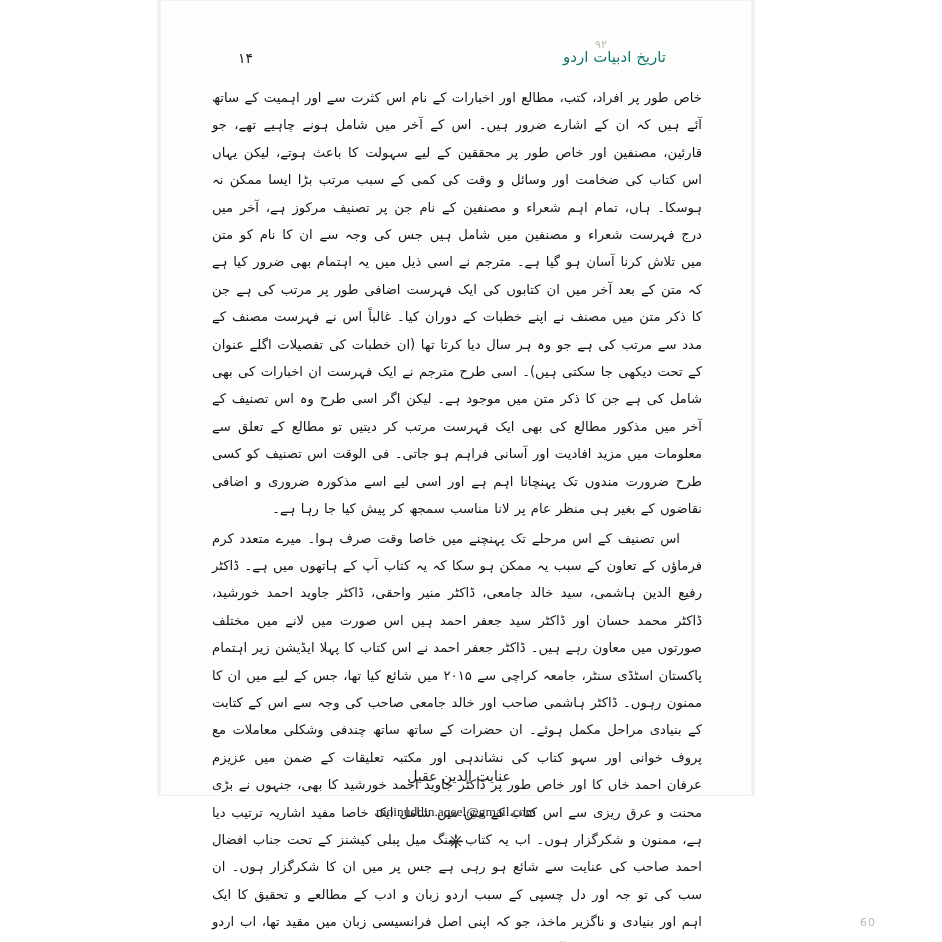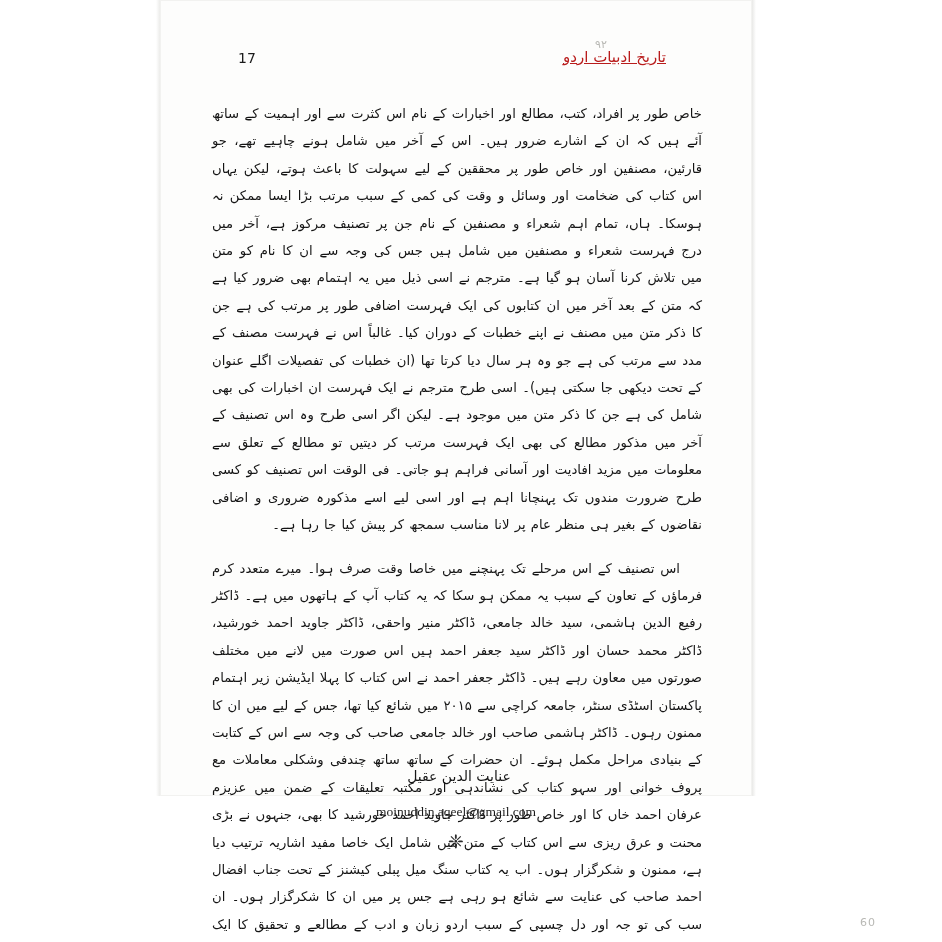--- a/index.html
+++ b/index.html
@@ -68,24 +68,23 @@
     left: 40px;
     right: 40px;
     height: 26px;
     direction: rtl;
   }
   #header-title {
     position: absolute;
     right: 46px;
     top: 0;
     font-size: 15px;
-    color: #b91c1c;
+    color: #0f766e;
     font-family: "DejaVu Sans", sans-serif;
     white-space: nowrap;
-    text-decoration: underline;
   }
   #page-number {
     position: absolute;
     left: 38px;
     top: 2px;
     font-size: 14px;
     color: #1b1b1b;
   }
 
   
@@ -95,21 +94,21 @@
     right: 50px;
     left: 52px;
     direction: rtl;
     text-align: justify;
     text-align-last: right;
   }
   .para {
     font-size: 13.2px;
     line-height: 27.4px;
     color: #141414;
-    margin: 16px 0 2px 0;
+    margin: 0 0 2px 0;
     letter-spacing: 0px;
     word-spacing: 1px;
   }
   .para.indent { text-indent: 22px; }
 
   
   #signature-block {
     position: absolute;
     top: 768px;
     right: 0;
@@ -146,21 +145,21 @@
 <body>
 
 <div id="scan-page">
 
   <div id="paper">
 
     <div class="scan-mark" id="scan-mark-top">۹۲</div>
 
     <div id="page-header">
       <div id="header-title">تاریخ ادبیات اردو</div>
-      <div id="page-number">17</div>
+      <div id="page-number">۱۴</div>
     </div>
 
     <div id="body-text">
       <p class="para">خاص طور پر افراد، کتب، مطالع اور اخبارات کے نام اس کثرت سے اور اہمیت کے ساتھ آئے ہیں کہ ان کے اشارے ضرور ہیں۔ اس کے آخر میں شامل ہونے چاہیے تھے، جو قارئین، مصنفین اور خاص طور پر محققین کے لیے سہولت کا باعث ہوتے، لیکن یہاں اس کتاب کی ضخامت اور وسائل و وقت کی کمی کے سبب مرتب بڑا ایسا ممکن نہ ہوسکا۔ ہاں، تمام اہم شعراء و مصنفین کے نام جن پر تصنیف مرکوز ہے، آخر میں درج فہرست شعراء و مصنفین میں شامل ہیں جس کی وجہ سے ان کا نام کو متن میں تلاش کرنا آسان ہو گیا ہے۔ مترجم نے اسی ذیل میں یہ اہتمام بھی ضرور کیا ہے کہ متن کے بعد آخر میں ان کتابوں کی ایک فہرست اضافی طور پر مرتب کی ہے جن کا ذکر متن میں مصنف نے اپنے خطبات کے دوران کیا۔ غالباً اس نے فہرست مصنف کے مدد سے مرتب کی ہے جو وہ ہر سال دیا کرتا تھا (ان خطبات کی تفصیلات اگلے عنوان کے تحت دیکھی جا سکتی ہیں)۔ اسی طرح مترجم نے ایک فہرست ان اخبارات کی بھی شامل کی ہے جن کا ذکر متن میں موجود ہے۔ لیکن اگر اسی طرح وہ اس تصنیف کے آخر میں مذکور مطالع کی بھی ایک فہرست مرتب کر دیتیں تو مطالع کے تعلق سے معلومات میں مزید افادیت اور آسانی فراہم ہو جاتی۔ فی الوقت اس تصنیف کو کسی طرح ضرورت مندوں تک پہنچانا اہم ہے اور اسی لیے اسے مذکورہ ضروری و اضافی نقاضوں کے بغیر ہی منظر عام پر لانا مناسب سمجھ کر پیش کیا جا رہا ہے۔</p>
       <p class="para indent">اس تصنیف کے اس مرحلے تک پہنچنے میں خاصا وقت صرف ہوا۔ میرے متعدد کرم فرماؤں کے تعاون کے سبب یہ ممکن ہو سکا کہ یہ کتاب آپ کے ہاتھوں میں ہے۔ ڈاکٹر رفیع الدین ہاشمی، سید خالد جامعی، ڈاکٹر منیر واحقی، ڈاکٹر جاوید احمد خورشید، ڈاکٹر محمد حسان اور ڈاکٹر سید جعفر احمد ہیں اس صورت میں لانے میں مختلف صورتوں میں معاون رہے ہیں۔ ڈاکٹر جعفر احمد نے اس کتاب کا پہلا ایڈیشن زیر اہتمام پاکستان اسٹڈی سنٹر، جامعہ کراچی سے ۲۰۱۵ میں شائع کیا تھا، جس کے لیے میں ان کا ممنون رہوں۔ ڈاکٹر ہاشمی صاحب اور خالد جامعی صاحب کی وجہ سے اس کے کتابت کے بنیادی مراحل مکمل ہوئے۔ ان حضرات کے ساتھ ساتھ چندفی وشکلی معاملات مع پروف خوانی اور سہو کتاب کی نشاندہی اور مکتبہ تعلیقات کے ضمن میں عزیزم عرفان احمد خاں کا اور خاص طور پر ڈاکٹر جاوید احمد خورشید کا بھی، جنہوں نے بڑی محنت و عرق ریزی سے اس کتاب کے متن میں شامل ایک خاصا مفید اشاریہ ترتیب دیا ہے، ممنون و شکرگزار ہوں۔ اب یہ کتاب سنگ میل پبلی کیشنز کے تحت جناب افضال احمد صاحب کی عنایت سے شائع ہو رہی ہے جس پر میں ان کا شکرگزار ہوں۔ ان سب کی تو جہ اور دل چسپی کے سبب اردو زبان و ادب کے مطالعے و تحقیق کا ایک اہم اور بنیادی و ناگزیر ماخذ، جو کہ اپنی اصل فرانسیسی زبان میں مقید تھا، اب اردو زبان میں منظر عام پر آ رہا ہے۔ یقین ہے کہ اس کی اشاعت اردو زبان و ادب کی تحقیق کے لیے اہم ماخذ کی حیثیت میں ایک تاریخی و انقلابی واقعے سے کم تصور نہ ہوگی۔</p>
     </div>
 
     <div id="signature-block">
       <div id="signature-name">عنایت الدین عقیل</div>
       <div id="signature-email">moinuddin.aqeel@gmail.com</div>

